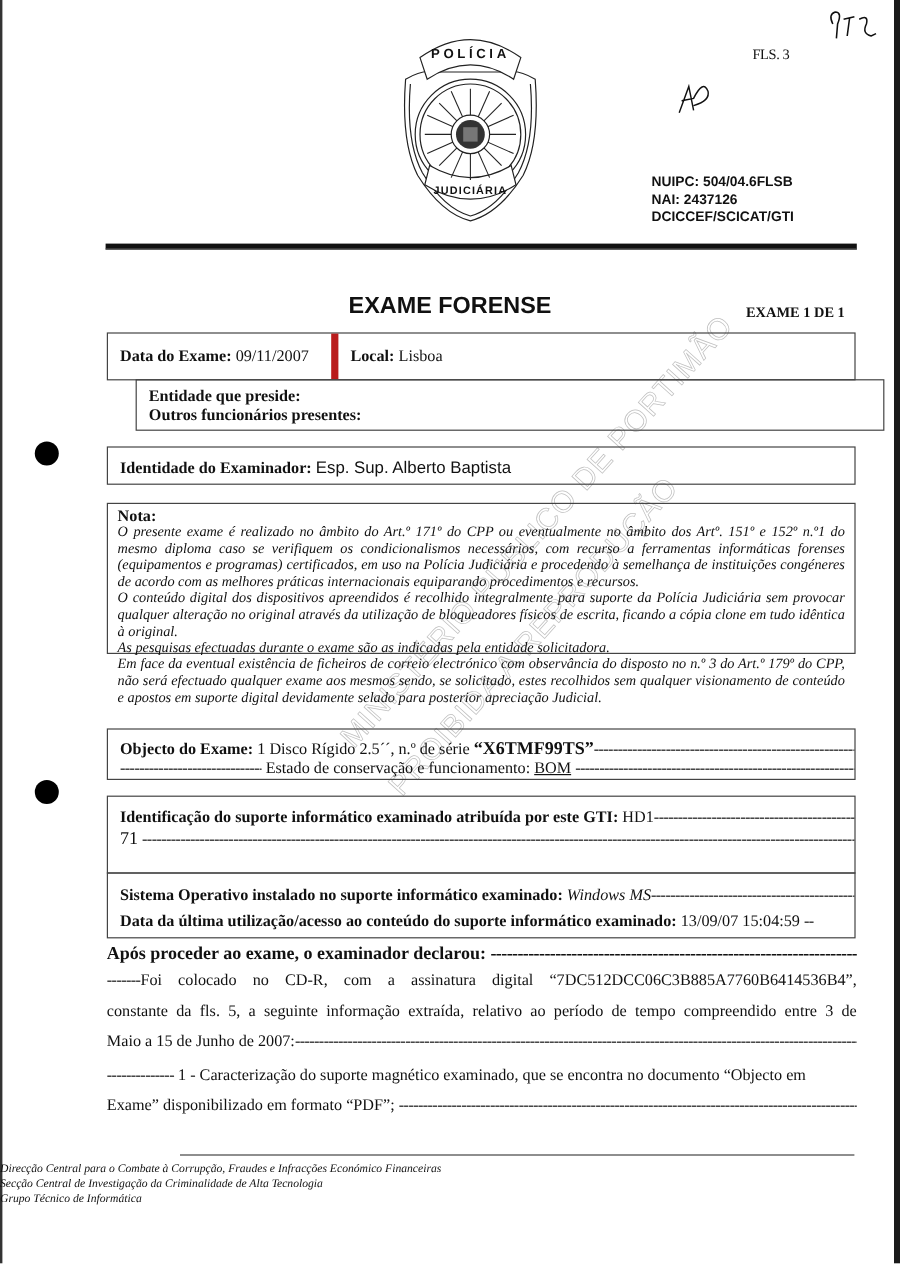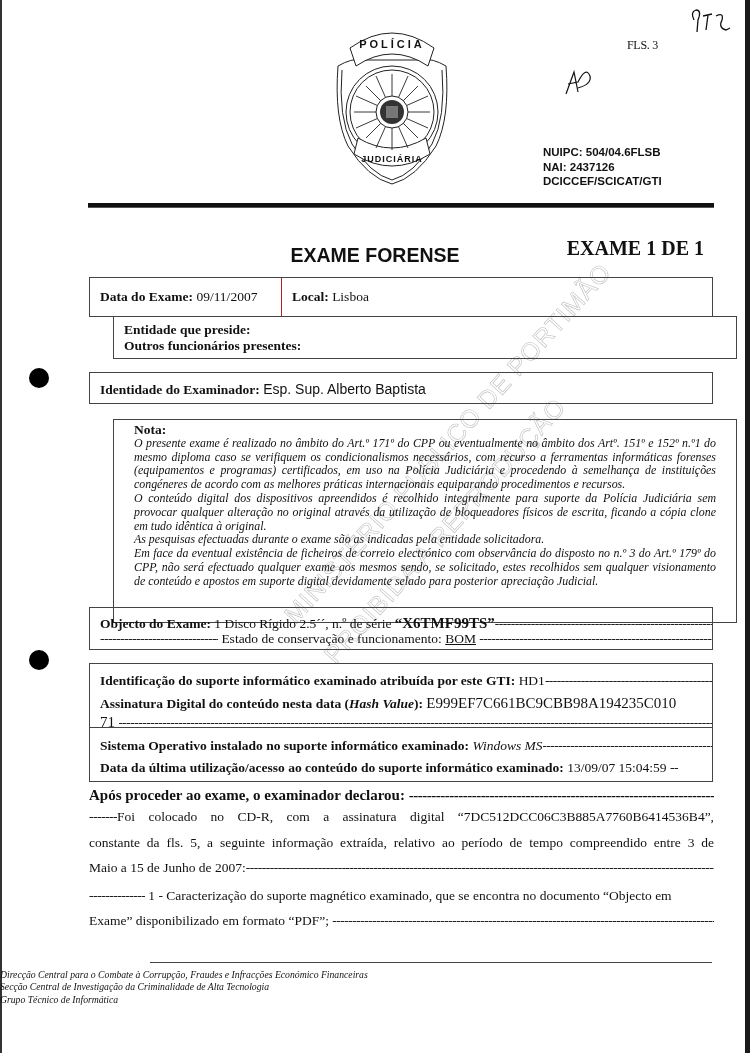--- a/index.html
+++ b/index.html
@@ -16,35 +16,35 @@
 
   .fls { position: absolute; left: 627px; top: 38px; font-size: 12px; letter-spacing: -0.3px; }
   .fls-sig { position: absolute; left: 686px; top: 6px; }
   .initials { position: absolute; left: 560px; top: 60px; }
 
   .refs { position: absolute; left: 543px; top: 145px; font-family: "Liberation Sans", sans-serif; font-weight: bold; font-size: 11.5px; line-height: 14.5px; }
 
   .top-rule { position: absolute; left: 88px; top: 203px; width: 626px; height: 5px; background: #111; border-bottom: 1px solid #555; }
 
   .title { position: absolute; left: 0; width: 750px; top: 216px; text-align: center; font-family: Liberation Sans, sans-serif; font-weight: bold; font-size: 19.5px; margin-top: 28px; }
-  .exam-count { position: absolute; right: 46px; top: 237px; font-weight: bold; font-size: 20px; }
+  .exam-count { position: absolute; right: 46px; top: 253px; font-weight: bold; font-size: 12px; }
 
   .box { position: absolute; left: 89px; width: 624px; border: 1px solid #444; font-size: 13.5px; }
   .lbl { font-weight: bold; }
 
   .row1 { top: 277px; height: 40px; display: flex; }
   .row1 .cell { padding: 11px 10px; height: 100%; }
-  .row1 .cell1 { width: 192px; border-right: 1px solid #b91c1c; }
+  .row1 .cell1 { width: 192px; border-right: 6px solid #b91c1c; }
 
   .row2 { top: 316px; height: 43px; padding: 5px 10px; line-height: 16px; margin-left: 24px; }
 
   .row3 { top: 372px; height: 32px; padding: 8px 10px; }
   .sans-val { font-family: "Liberation Sans", sans-serif; font-size: 14px; }
 
-  .nota { top: 419px; height: 204px; padding: 3px 20px; font-size: 11.9px; line-height: 13.8px; text-align: justify; margin-left: 24px; }
+  .nota { top: 419px; height: 126px; padding: 3px 8px; font-size: 11.9px; line-height: 13.8px; text-align: justify; }
   .nota .nota-lbl { font-weight: bold; font-size: 13.5px; font-style: normal; display: block; }
   .nota p { font-style: italic; }
 
   .row-obj { top: 607px; height: 43px; padding: 8px 10px; line-height: 15px; white-space: nowrap; overflow: hidden; }
   .row-obj .serie { font-size: 15px; font-weight: bold; }
   .u { text-decoration: underline; }
 
   .row-id { top: 663px; height: 65px; padding: 6px 10px; line-height: 22px; white-space: nowrap; overflow: hidden; }
   .row-id .hash { font-size: 15px; }
   .row-so { top: 727px; height: 55px; padding: 7px 10px; line-height: 22px; white-space: nowrap; overflow: hidden; }
@@ -166,24 +166,20 @@
     <span class="u">BOM</span>
     <span class="dash">------------------------------------------------------------------------------------------------------------------------------------------------------</span>
   </div>
 </div>
 
 <div class="box row-id">
   <div>
     <span class="lbl">Identificação do suporte informático examinado atribuída por este GTI:</span>
     <span>HD1</span><span class="dash">------------------------------------------------------------------------------------------------------------------------------------------------------</span>
   </div>
-  <div>
-    <span class="lbl"><span>Assinatura Digital do conteúdo nesta data (</span><i>Hash Value</i><span>):</span></span>
-    <span class="hash">E999EF7C661BC9CBB98A194235C010</span>
-  </div>
   <div style="line-height:14px;">
     <span class="hash">71</span>
     <span class="dash">------------------------------------------------------------------------------------------------------------------------------------------------------</span>
   </div>
 </div>
 
 <div class="box row-so">
   <div>
     <span class="lbl">Sistema Operativo instalado no suporte informático examinado:</span>
     <i>Windows MS</i><span class="dash">------------------------------------------------------------------------------------------------------------------------------------------------------</span>

